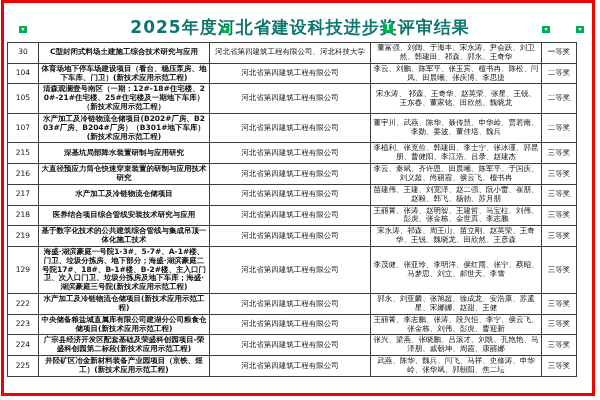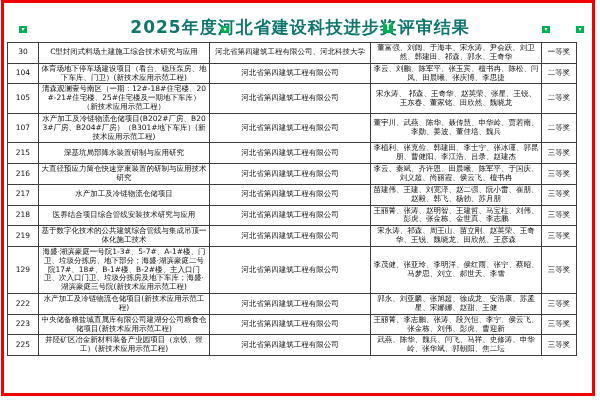--- a/index.html
+++ b/index.html
@@ -38,21 +38,21 @@
     border:1px solid #3d3d3d;
     padding:1px 2px;
     text-align:center;
     vertical-align:middle;
     font-size:7.5px;
     line-height:1.18;
     color:#111;
     word-break:break-all;
   }
   td.c-no{width:26px;font-size:8.5px;margin-top:20px;}
-  td.c-proj{width:166px;}
+  td.c-proj{width:166px;font-weight:bold;}
   td.c-org{width:156px;font-size:8px;}
   td.c-people{width:166px;}
   td.c-award{width:30px;font-size:8px;white-space:nowrap;}
   .filter-marker{
     position:absolute;
     top:26px;
     width:8px;height:7px;
     background:#00b050;
     color:#ffffff;
     font-size:6px;
@@ -175,20 +175,27 @@
       <td class="c-award">三等奖</td>
     </tr>
         <tr>
       <td class="c-no">223</td>
       <td class="c-proj">中央储备粮盐城直属库有限公司建湖分公司粮食仓储项目(新技术应用示范工程)</td>
       <td class="c-org">河北省第四建筑工程有限公司</td>
       <td class="c-people">王丽菁、李志鹏、张涛、段兴恒、李宁、侯云飞、张金栋、刘伟、彭虎、曹迎新</td>
       <td class="c-award">三等奖</td>
     </tr>
         <tr>
+      <td class="c-no">224</td>
+      <td class="c-proj">广宗县经济开发区配套基础及荣盛科创园项目-荣盛科创园第二标段(新技术应用示范工程)</td>
+      <td class="c-org">河北省第四建筑工程有限公司</td>
+      <td class="c-people">张兴、梁燕、张晓鹏、吕滚才、刘凯、孔艳艳、马泽朋、戚朝坤、周霞、康丽娜</td>
+      <td class="c-award">三等奖</td>
+    </tr>
+        <tr>
       <td class="c-no">225</td>
       <td class="c-proj">井陉矿区冶金新材料装备产业园项目（京铁、煜工）(新技术应用示范工程)</td>
       <td class="c-org">河北省第四建筑工程有限公司</td>
       <td class="c-people">武燕、陈华、魏兵、闫飞、马祥、史修涛、申华岭、张华斌、郭朝阳、焦二坛</td>
       <td class="c-award">三等奖</td>
     </tr>
       </tbody>
   </table>
 
 </div>

